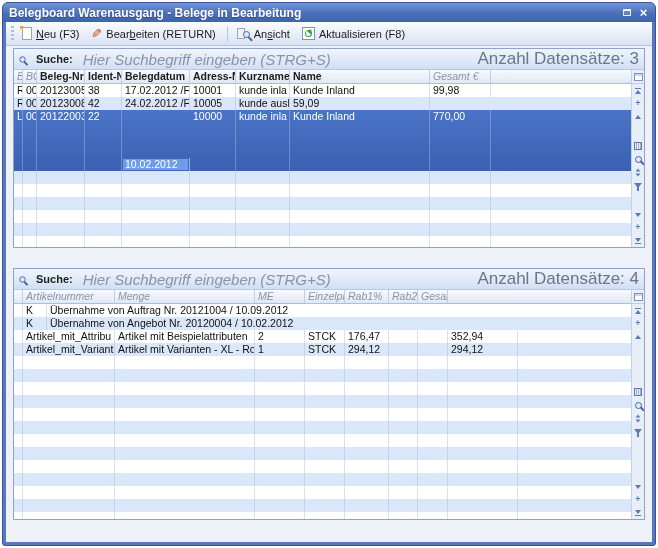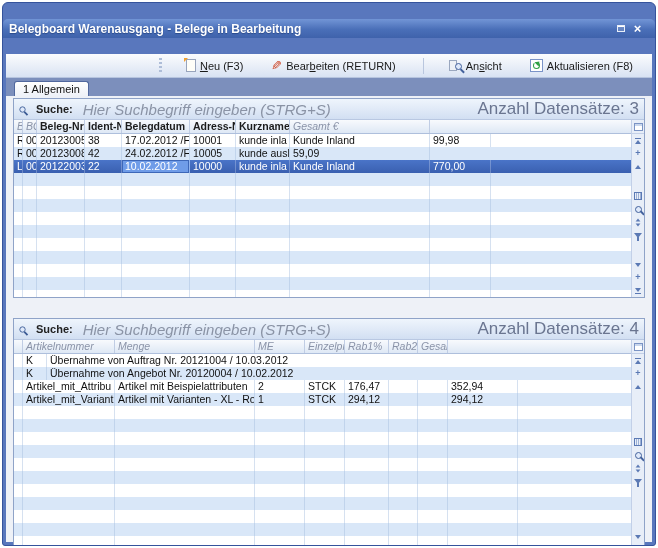--- a/index.html
+++ b/index.html
@@ -9,34 +9,34 @@
     background:#5977bd;
     border:1px solid #35539c;
     border-radius:6px 6px 3px 3px;
     padding:0 3px 3px 3px;
     overflow:hidden;
     display:flex; flex-direction:column;
   }
   
   .titlebar{
     height:19px; flex:0 0 19px; display:flex; align-items:center;
-    padding:0 10px 0 6px; margin:16px -3px;
+    padding:0 4px 0 6px; margin:0 -3px;
     background:linear-gradient(#7295d6, #4a6fb8 55%, #3f62ab);
     border-radius:5px 5px 0 0;
     justify-content:space-between;
   }
   .titlebar .title{ color:#fff; font-size:12px; font-weight:bold; text-shadow:0 1px 1px #2a4a8a; flex:1; white-space:nowrap; overflow:hidden;}
   .tb-btn{ width:15px; height:14px; display:flex; align-items:center; justify-content:center; margin-left:2px; cursor:default;}
   .restore-glyph{ width:8px; height:7px; border:1px solid #e8eef8; background:rgba(255,255,255,.15); box-shadow:inset 0 1px 0 #fff;}
   .close-glyph{ color:#fff; font-size:13px; font-weight:bold; line-height:12px;}
   
   .toolbar{
-    height:24px; flex:0 0 24px; display:flex; align-items:center; gap:16px;
+    height:24px; flex:0 0 24px; display:flex; align-items:center; gap:0;
     background:linear-gradient(#fbfcfe,#e3eaf6 70%,#d8e2f3);
-    border-bottom:1px solid #b6c4de; padding:0 12px;justify-content:flex-end;
+    border-bottom:1px solid #b6c4de; padding:0 4px;
   }
   .grip{ width:3px; height:16px; margin:0 3px 0 1px;
     background:repeating-linear-gradient(#aebdd8 0 2px, transparent 2px 4px); }
   .tbtn{ display:flex; align-items:center; gap:4px; padding:2px 6px 2px 4px; font-size:11px; color:#1a1a1a; border:1px solid transparent; border-radius:2px; white-space:nowrap;}
   .tbtn u{ text-decoration:underline; }
   .tsep{ width:1px; height:16px; background:#b9c6de; margin:0 4px; }
   
   .ic-new{ width:10px; height:13px; background:#fffef8; border:1px solid #98a4bc; position:relative;}
   .ic-new::before{ content:""; position:absolute; left:-3px; top:-2px; width:0; height:0;
     border-top:4px solid #f0a030; border-right:4px solid transparent;}
@@ -79,21 +79,21 @@
   .rows{ flex:1; overflow:hidden; display:flex; flex-direction:column;}
   .row{ flex:0 0 13px; display:grid; background:#fff;}
   .row.alt{ background:#d9e7f8;}
   .row.sel{ background:linear-gradient(#4a74c8,#3a60b0); color:#fff;}
   .row.sel .c{ border-right-color:rgba(255,255,255,.25);}
   .c{ font-size:10.5px; line-height:13px; padding:0 3px; white-space:nowrap; overflow:hidden;
     border-right:1px solid rgba(165,188,222,.45); color:#111;}
   .row.sel .c{ color:#fff;}
   .c.num{ padding-right:4px;}
   .c.fill{ border-right:none;}
-  .c.editcell{ background:#6f9ce8; box-shadow:inset 0 0 0 1px #3d67b8;}
+  .c.editcell{ background:#6f9ce8; box-shadow:inset 0 0 0 1px #3d67b8;margin-top:48px;}
   .t1{ grid-template-columns:9px 14px 48px 37px 68px 46px 54px 140px 61px 1fr;}
   .t2{ grid-template-columns:9px 92px 140px 50px 40px 44px 29px 30px 70px 1fr;}
   .tk{ grid-template-columns:9px 24px 1fr;}
   
   .toolstrip{ flex:0 0 13px; background:#e8eef8; border-left:1px solid #c3d0e8; display:flex; flex-direction:column; align-items:center;}
   .corner{ height:14px; display:flex; align-items:center; justify-content:center; width:100%; border-bottom:1px solid #c3d0e8;}
   .cc-glyph{ width:9px; height:8px; border:1px solid #7a93c4; background:#fff; box-shadow:inset 0 2px 0 #c9d7ee;}
   .mini{ width:11px; height:11px; display:flex; flex-direction:column; align-items:center; justify-content:center; gap:1px; margin:1px 0;}
   .bar{ width:6px; height:1px; background:#5b79b4;}
   .tri-up{ width:0; height:0; border-left:3px solid transparent; border-right:3px solid transparent; border-bottom:4px solid #5b79b4;}
@@ -141,43 +141,41 @@
       <span><span>An</span><u>s</u><span>icht</span></span>
     </div>
     <div class="tbtn">
       <span class="ic-refresh">
           <span class="arc"></span>
         </span>
       <span><span>Aktualisieren (F8)</span><u></u><span></span></span>
     </div>
   </div>
 
-  <div class="tabstrip">
-    <div class="tab">1 Allgemein</div>
-  </div>
 
   <div class="page">
 
     <div class="panel upper">
       <div class="searchbar">
         <span class="mag"></span>
         <span class="s-label">Suche:</span>
         <input class="s-input" placeholder="Hier Suchbegriff eingeben (STRG+S)" style="">
         <span class="s-count">Anzahl Datensätze: 3</span>
       </div>
       <div class="gridwrap">
         <div class="gridarea">
           <div class="hdr t1">
             <div class="hc it">B</div>
             <div class="hc it">BG</div>
             <div class="hc">Beleg-Nr.</div>
             <div class="hc">Ident-Nr.</div>
             <div class="hc">Belegdatum</div>
             <div class="hc">Adress-Nr.</div>
             <div class="hc">Kurzname</div>
+            <div class="hc">Name</div>
             <div class="hc it">Gesamt €</div>
             <div class="hc last"></div>
           </div>
           <div class="rows">
             <div class="row t1">
               <div class="c">R</div>
               <div class="c">00</div>
               <div class="c num">20123005</div>
               <div class="c num">38</div>
               <div class="c">17.02.2012 /Fr</div>
@@ -395,21 +393,21 @@
             <div class="hc it">Einzelpreis</div>
             <div class="hc it">Rab1%</div>
             <div class="hc it">Rab2%</div>
             <div class="hc it">Gesamtbetrag</div>
             <div class="hc last"></div>
           </div>
           <div class="rows">
             <div class="row tk">
               <div class="c"></div>
               <div class="c">K</div>
-              <div class="c fill">Übernahme von Auftrag Nr. 20121004 / 10.03.2012</div>
+              <div class="c fill">Übernahme von Auftrag Nr. 20121004 / 10.09.2012</div>
             </div>
             <div class="row tk alt">
               <div class="c"></div>
               <div class="c">K</div>
               <div class="c fill">Übernahme von Angebot Nr. 20120004 / 10.02.2012</div>
             </div>
             <div class="row t2">
               <div class="c"></div>
               <div class="c">Artikel_mit_Attribu</div>
               <div class="c">Artikel mit Beispielattributen</div>

